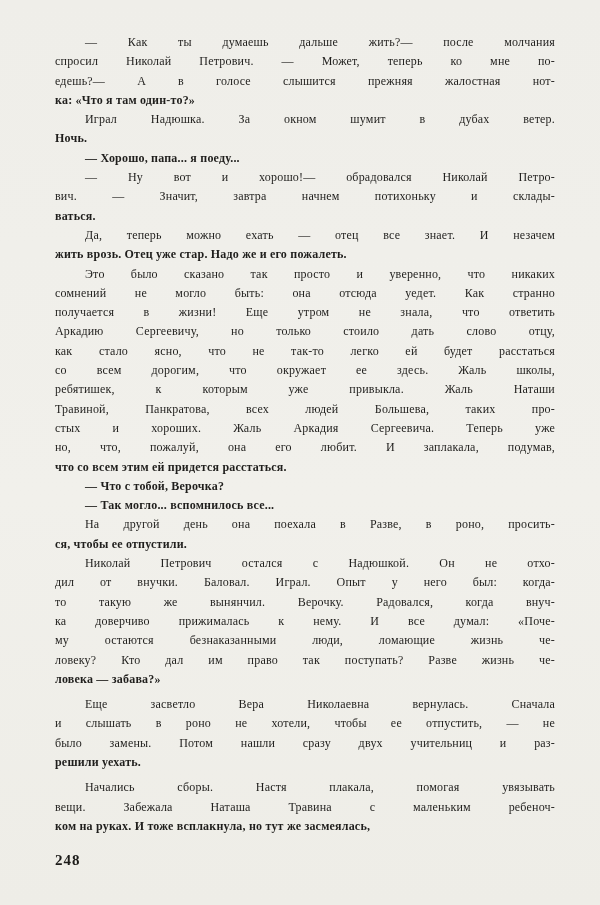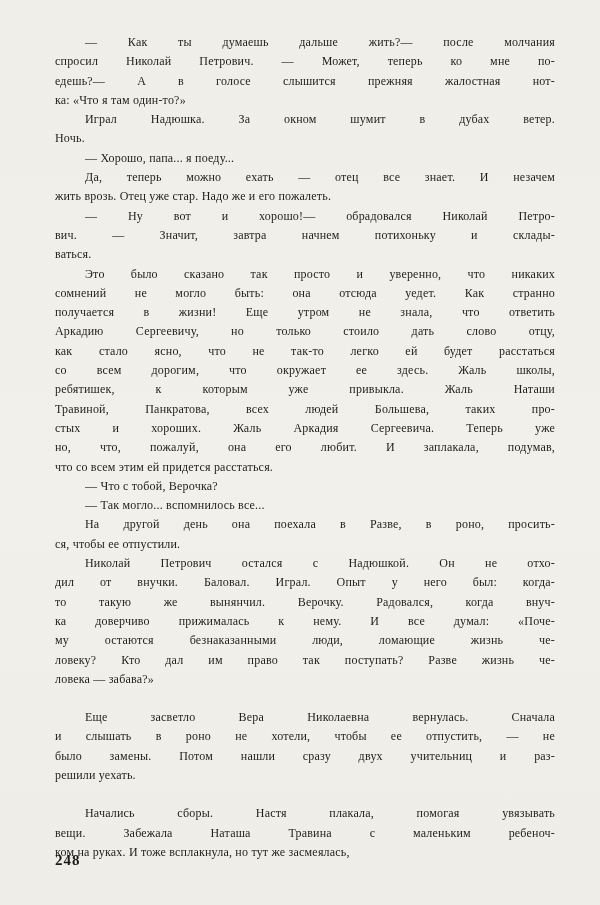--- a/index.html
+++ b/index.html
@@ -25,37 +25,38 @@
     color: #1f1e1c;
   }
   .text-block {
     width: 500px;
   }
   .para {
     margin: 0;
     padding: 0;
   }
   .para.extra-space {
-    margin-top: 19px;
+    margin-top: 6px;
   }
   .line {
     font-size: 12px;
     line-height: 19.3px;
     height: 19.3px;
     white-space: normal;
     text-align: justify;
     text-align-last: justify;
     letter-spacing: 0.2px;
   }
   .line.first {
     text-indent: 30px;
   }
   .line.last {
     text-align: left;
     text-align-last: left;
+    font-weight: bold;
   }
   .page-number {
     position: absolute;
     left: 55px;
     top: 852px;
     font-size: 15px;
     font-weight: bold;
     letter-spacing: 1px;
     color: #1c1b19;
   }
@@ -72,27 +73,27 @@
         <div class="line last">ка: «Что я там один-то?»</div>
       </div>
       <div class="para">
         <div class="line first">Играл Надюшка. За окном шумит в дубах ветер.</div>
         <div class="line last">Ночь.</div>
       </div>
       <div class="para">
         <div class="line first last">— Хорошо, папа... я поеду...</div>
       </div>
       <div class="para">
-        <div class="line first">Да, теперь можно ехать — отец все знает. И незачем</div>
-        <div class="line last">жить врозь. Отец уже стар. Надо же и его пожалеть.</div>
-      </div>
-      <div class="para">
         <div class="line first">— Ну вот и хорошо!— обрадовался Николай Петро-</div>
         <div class="line">вич. — Значит, завтра начнем потихоньку и склады-</div>
         <div class="line last">ваться.</div>
+      </div>
+      <div class="para">
+        <div class="line first">Да, теперь можно ехать — отец все знает. И незачем</div>
+        <div class="line last">жить врозь. Отец уже стар. Надо же и его пожалеть.</div>
       </div>
       <div class="para">
         <div class="line first">Это было сказано так просто и уверенно, что никаких</div>
         <div class="line">сомнений не могло быть: она отсюда уедет. Как странно</div>
         <div class="line">получается в жизни! Еще утром не знала, что ответить</div>
         <div class="line">Аркадию Сергеевичу, но только стоило дать слово отцу,</div>
         <div class="line">как стало ясно, что не так-то легко ей будет расстаться</div>
         <div class="line">со всем дорогим, что окружает ее здесь. Жаль школы,</div>
         <div class="line">ребятишек, к которым уже привыкла. Жаль Наташи</div>
         <div class="line">Травиной, Панкратова, всех людей Большева, таких про-</div>

